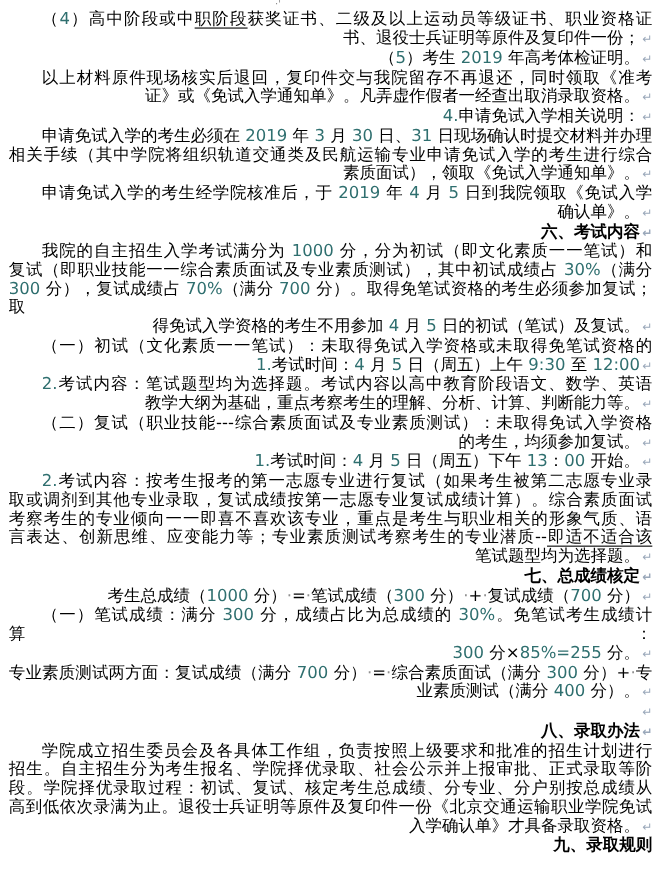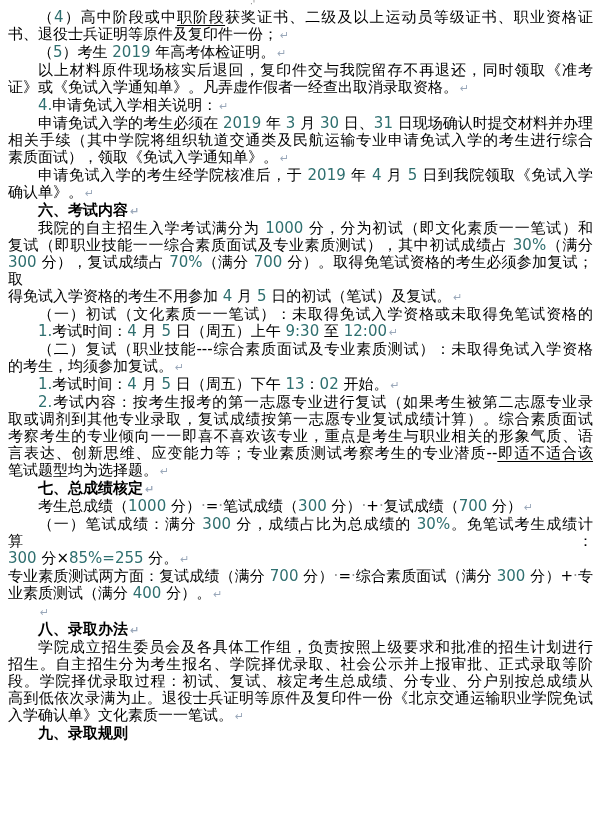--- a/index.html
+++ b/index.html
@@ -11,21 +11,21 @@
     font-family:"DejaVu Sans","Liberation Sans",sans-serif;
   }
   .doc{
     padding:9px 8px 0 8px;
     font-size:15px;
     line-height:17px;
     color:#000000;
   }
   .para{margin:0;}
   .para.heading{font-weight:bold;}
-  .line{min-height:17px;}
+  .line{min-height:17px;text-align:right;}
   .line.full{
     text-align:justify;
     text-align-last:justify;
     text-justify:inter-character;
   }
   .line.indent{text-indent:2em;}
   .num{color:#2f6f6f;}
   .dot{color:#8f8f8f;}
   .gr{
     text-decoration-line:underline;
@@ -86,25 +86,29 @@
       <div class="line full"><span class="t"><span class="num">300</span> 分），复试成绩占 <span class="num">70%</span>（满分 <span class="num">700</span> 分）。取得免笔试资格的考生必须参加复试；取</span></div>
       <div class="line"><span class="t">得免试入学资格的考生不用参加 <span class="num">4</span> 月 <span class="num">5</span> 日的初试（笔试）及复试。</span><span class="pilcrow">↵</span></div>
     </div>
     <div class="para body">
       <div class="line full indent"><span class="t">（一）初试（文化素质一一笔试）：未取得免试入学资格或未取得免笔试资格的</span></div>
     </div>
     <div class="para body">
       <div class="line indent"><span class="t"><span class="num">1.</span>考试时间：<span class="num">4</span> 月 <span class="num">5</span> 日（周五）上午 <span class="num">9:30</span> 至 <span class="num">12:00</span></span><span class="pilcrow">↵</span></div>
     </div>
     <div class="para body">
+      <div class="line full indent"><span class="t"><span class="num">2.</span>考试内容：笔试题型均为选择题。考试内容以高中教育阶段语文、数学、英语</span></div>
+      <div class="line"><span class="t">教学大纲为基础，重点考察考生的理解、分析、计算、判断能力等。</span><span class="pilcrow">↵</span></div>
+    </div>
+    <div class="para body">
       <div class="line full indent"><span class="t">（二）复试（职业技能---综合素质面试及专业素质测试）：未取得免试入学资格</span></div>
       <div class="line"><span class="t">的考生，均须参加复试。</span><span class="pilcrow">↵</span></div>
     </div>
     <div class="para body">
-      <div class="line indent"><span class="t"><span class="num">1.</span>考试时间：<span class="num">4</span> 月 <span class="num">5</span> 日（周五）下午 <span class="num">13</span>：<span class="num">02</span> 开始。</span><span class="pilcrow">↵</span></div>
+      <div class="line indent"><span class="t"><span class="num">1.</span>考试时间：<span class="num">4</span> 月 <span class="num">5</span> 日（周五）下午 <span class="num">13</span>：<span class="num">00</span> 开始。</span><span class="pilcrow">↵</span></div>
     </div>
     <div class="para body">
       <div class="line full indent"><span class="t"><span class="num">2.</span>考试内容：按考生报考的第一志愿专业进行复试（如果考生被第二志愿专业录</span></div>
       <div class="line full"><span class="t">取或调剂到其他专业录取，复试成绩按第一志愿专业复试成绩计算）。综合素质面试</span></div>
       <div class="line full"><span class="t">考察考生的专业倾向一一即喜不喜欢该专业，重点是考生与职业相关的形象气质、语</span></div>
       <div class="line full"><span class="t">言表达、创新思维、应变能力等；专业素质测试考察考生的专业潜质--<span class="gr">即适不适合该</span></span></div>
       <div class="line"><span class="t">笔试题型均为选择题。</span><span class="pilcrow">↵</span></div>
     </div>
     <div class="para heading">
       <div class="line indent"><span class="t">七、总成绩核定</span><span class="pilcrow">↵</span></div>
@@ -124,18 +128,18 @@
       <div class="line indent"><span class="t"></span><span class="pilcrow">↵</span></div>
     </div>
     <div class="para heading">
       <div class="line indent"><span class="t">八、录取办法</span><span class="pilcrow">↵</span></div>
     </div>
     <div class="para body">
       <div class="line full indent"><span class="t">学院成立招生委员会及各具体工作组，负责按照上级要求和批准的招生计划进行</span></div>
       <div class="line full"><span class="t">招生。自主招生分为考生报名、学院择优录取、社会公示并上报审批、正式录取等阶</span></div>
       <div class="line full"><span class="t">段。学院择优录取过程：初试、复试、核定考生总成绩、分专业、分户别按总成绩从</span></div>
       <div class="line full"><span class="t">高到低依次录满为止。退役士兵证明等原件及复印件一份《北京交通运输职业学院免试</span></div>
-      <div class="line"><span class="t">入学确认单》文化素质一一笔试。</span><span class="pilcrow">↵</span></div>
+      <div class="line"><span class="t">入学确认单》才具备录取资格。</span><span class="pilcrow">↵</span></div>
     </div>
     <div class="para heading">
       <div class="line indent"><span class="t">九、录取规则</span></div>
     </div>
   </div>
 
 </body></html>

